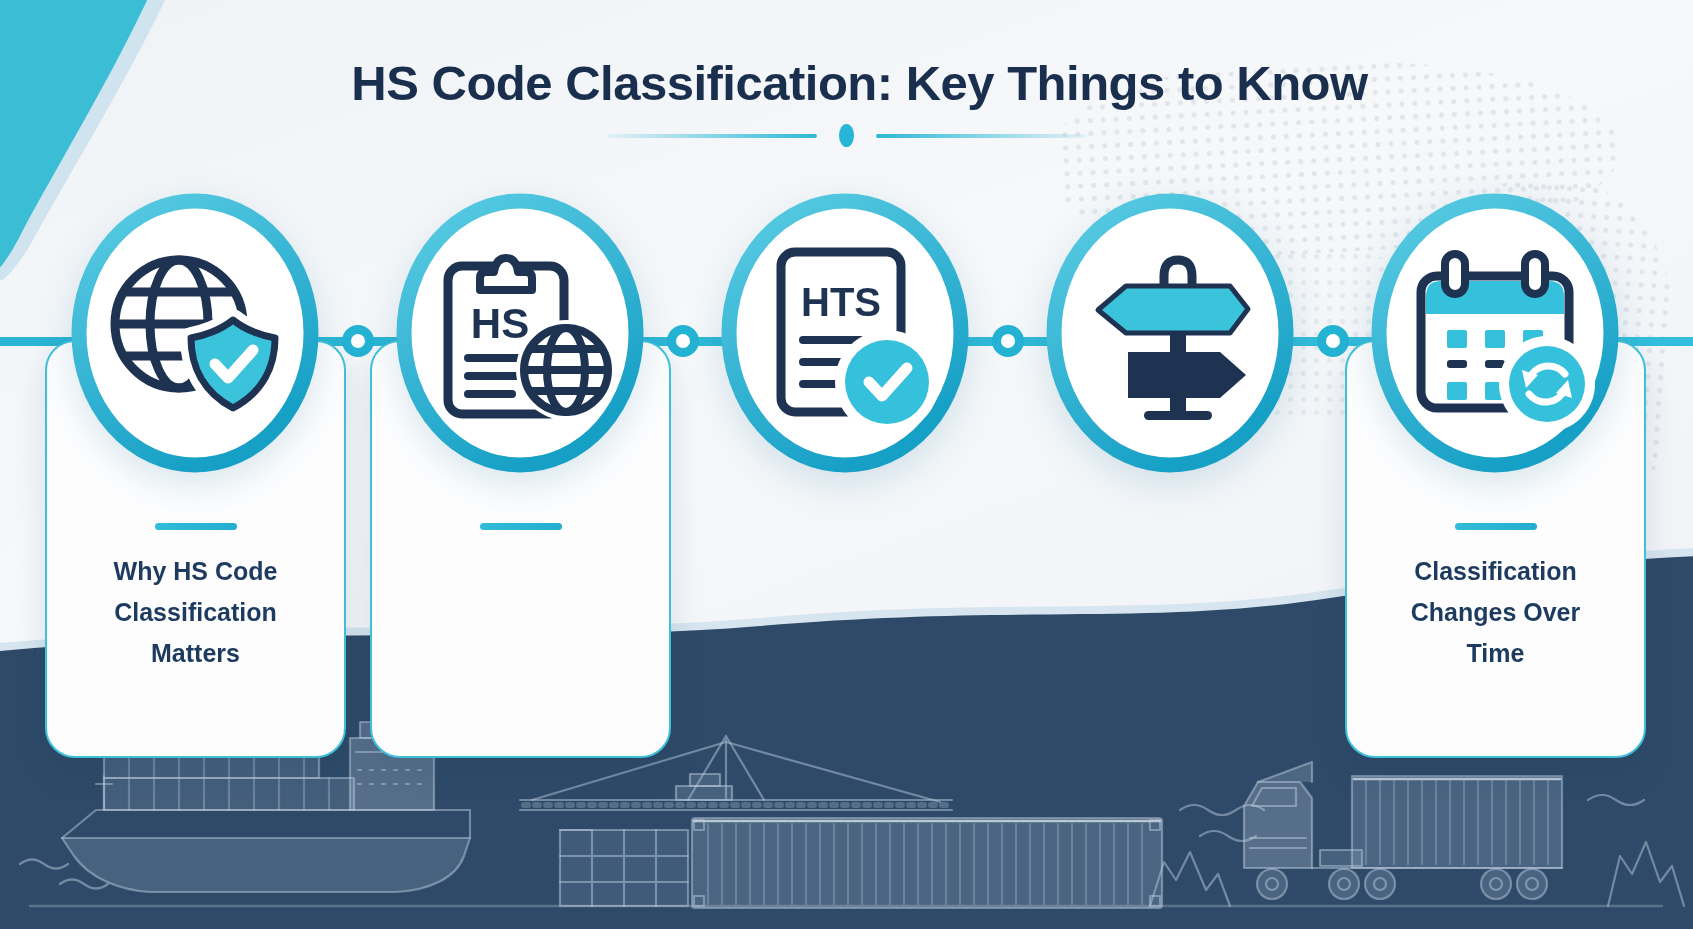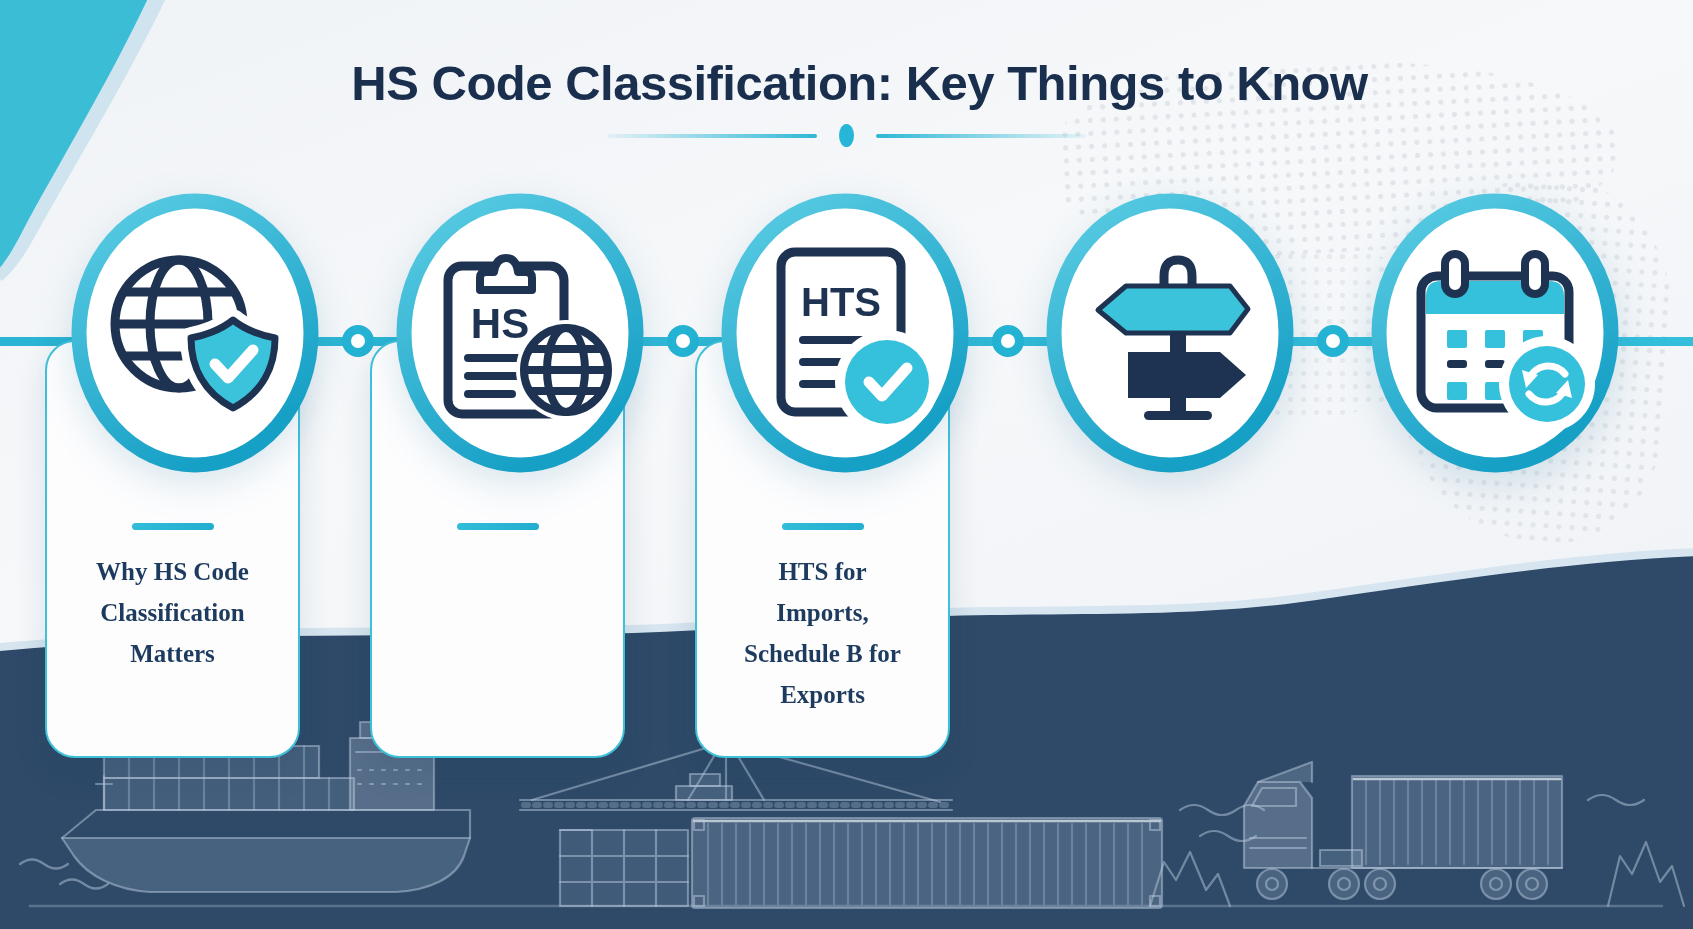--- a/index.html
+++ b/index.html
@@ -34,24 +34,23 @@
   
   .connector{position:absolute;left:0;top:337px;width:1693px;height:9px;background:linear-gradient(90deg,#2ab4d3,#33bedb);}
   .ring-connector{
     position:absolute;top:325px;width:32px;height:32px;box-sizing:border-box;
     border:9px solid #25b3d4;border-radius:50%;background:#fff;
   }
 
   
   .step{position:absolute;top:0;width:301px;height:770px;}
   .card{
-    position:absolute;left:0;top:340px;width:255px;height:418px;box-sizing:border-box;
+    position:absolute;left:0;top:340px;width:301px;height:418px;box-sizing:border-box;
     background:#fdfdfe;border:2px solid #3fc0d9;border-radius:30px;
     box-shadow:0 16px 32px rgba(25,55,95,.12);
-    font-family:Liberation Serif, serif;
   }
   .card-divider{width:82px;height:7px;border-radius:5px;margin:181px auto 0;
     background:linear-gradient(90deg,#31bcd9,#23adcf);}
   .card-label{
     margin:21px 0 0;padding:0 42px;text-align:center;
     font-size:25px;line-height:41px;font-weight:700;color:#1d3b5e;
   }
   .circle{position:absolute;left:25px;top:192px;width:250px;height:282px;}
   .circle .ring-svg{position:absolute;left:0;top:0;filter:drop-shadow(0 12px 18px rgba(24,110,150,.16));}
   .circle .icon-svg{position:absolute;left:25px;top:40px;}
@@ -223,24 +222,20 @@
           <ellipse cx="146" cy="138" rx="19" ry="42"></ellipse>
           <line x1="104" y1="138" x2="188" y2="138"></line>
           <line x1="110" y1="117" x2="182" y2="117"></line>
           <line x1="110" y1="159" x2="182" y2="159"></line>
         </g>
       </svg>
     </div>
   </section>
 
   <section class="step" style="left:695px">
-    <div class="card">
-      <div class="card-divider"></div>
-      <p class="card-label">HTS for Imports, Schedule B for Exports</p>
-    </div>
     <div class="circle">
       <svg class="ring-svg" width="250" height="282" viewBox="0 0 250 282">
         <defs>
             <linearGradient id="g3" x1="0" y1="0" x2="0.5" y2="1">
           <stop offset="0" stop-color="#5ccde4"></stop>
               <stop offset="1" stop-color="#17a0c6"></stop>
             </linearGradient>
           </defs>
         <ellipse cx="125" cy="141" rx="116" ry="132" fill="#ffffff" stroke="url(#g3)" stroke-width="15"></ellipse>
       </svg>
@@ -275,20 +270,24 @@
         <polygon points="28,78 56,54 160,54 178,77 160,101 56,101" fill="#3cc3dc" stroke="#1e3352" stroke-width="5" stroke-linejoin="round"></polygon>
         <rect x="100" y="99" width="16" height="24" fill="#1e3352"></rect>
         <polygon points="58,120 150,120 176,143 150,166 58,166" fill="#1e3352"></polygon>
         <rect x="100" y="164" width="16" height="18" fill="#1e3352"></rect>
         <rect x="74" y="179" width="68" height="9" rx="4.5" fill="#1e3352"></rect>
       </svg>
     </div>
   </section>
 
   <section class="step" style="left:1345px">
+    <div class="card">
+      <div class="card-divider"></div>
+      <p class="card-label">Classification Changes Over Time</p>
+    </div>
     <div class="circle">
       <svg class="ring-svg" width="250" height="282" viewBox="0 0 250 282">
         <defs>
             <linearGradient id="g5" x1="0" y1="0" x2="0.5" y2="1">
           <stop offset="0" stop-color="#5ccde4"></stop>
               <stop offset="1" stop-color="#17a0c6"></stop>
             </linearGradient>
           </defs>
         <ellipse cx="125" cy="141" rx="116" ry="132" fill="#ffffff" stroke="url(#g5)" stroke-width="15"></ellipse>
       </svg>

